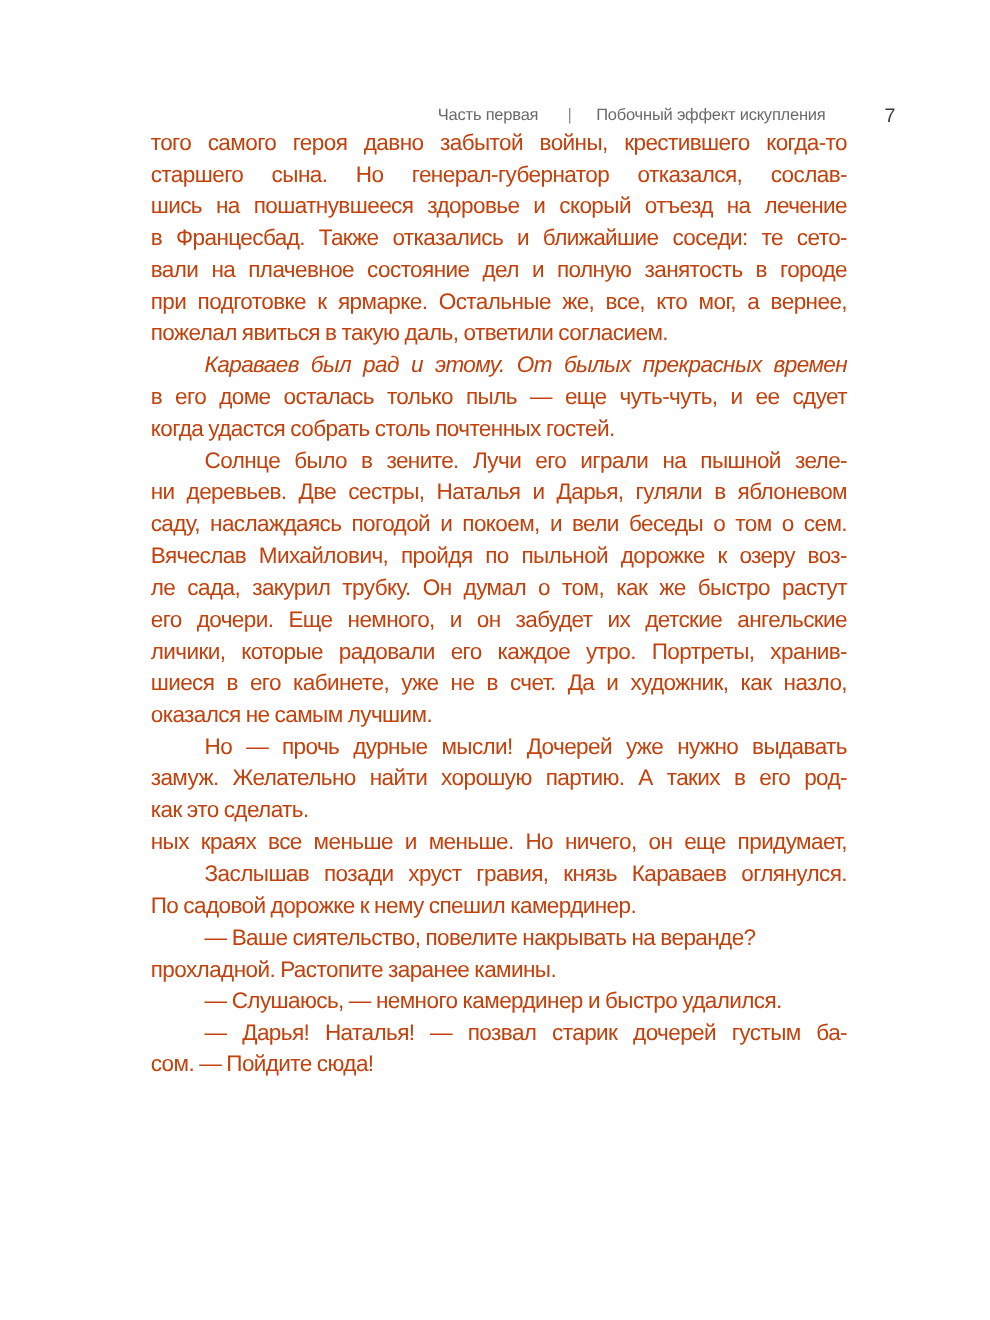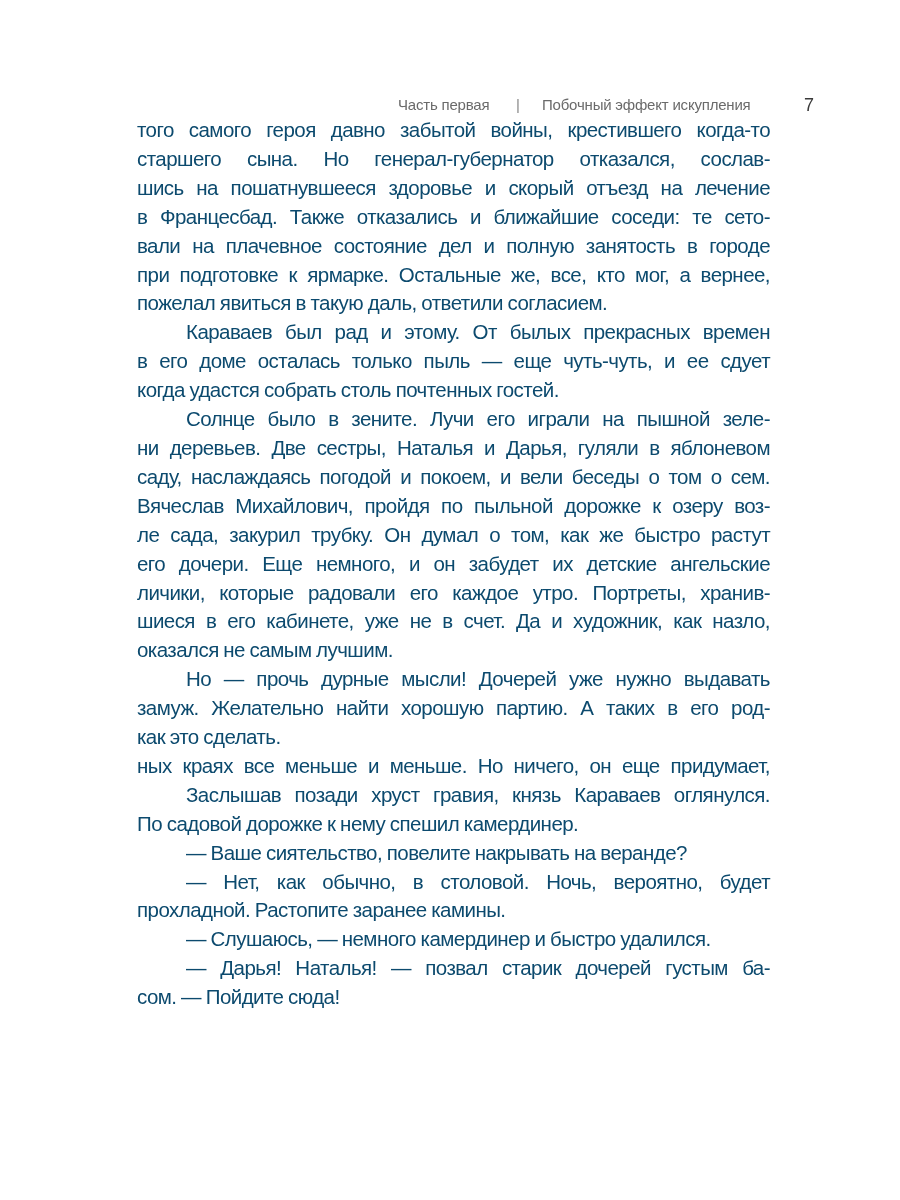--- a/index.html
+++ b/index.html
@@ -50,21 +50,21 @@
     }
     .text-body {
       position: absolute;
       top: 116px;
       left: 137px;
       width: 633px;
       font-size: 20.5px;
       line-height: 28.9px;
       letter-spacing: -0.55px;
       word-spacing: -0.5px;
-      color: #0c4a6e;
+      color: #c2410c;
     }
     .text-body p {
       margin: 0;
       text-align: justify;
       text-align-last: left;
       hyphens: manual;
     }
     .text-body p.indent {
       text-indent: 49px;
     }
@@ -92,21 +92,21 @@
     <p class="" style="text-indent: 0px;">
       <span class="line">того самого героя давно забытой войны, крестившего когда-то</span>
       <span class="line">старшего сына. Но генерал-губернатор отказался, сослав-</span>
       <span class="line">шись на пошатнувшееся здоровье и скорый отъезд на лечение</span>
       <span class="line">в Францесбад. Также отказались и ближайшие соседи: те сето-</span>
       <span class="line">вали на плачевное состояние дел и полную занятость в городе</span>
       <span class="line">при подготовке к ярмарке. Остальные же, все, кто мог, а вернее,</span>
       <span class="line last">пожелал явиться в такую даль, ответили согласием.</span>
     </p>
     <p class="indent" style="text-indent: 0px;">
-      <span class="line" style="padding-left: 49px;">Караваев был рад и этому. От былых прекрасных времен</span>
+      <span class="line" style="padding-left: 49px; font-style: italic;">Караваев был рад и этому. От былых прекрасных времен</span>
       <span class="line">в его доме осталась только пыль — еще чуть-чуть, и ее сдует</span>
       <span class="line last">когда удастся собрать столь почтенных гостей.</span>
     </p>
     <p class="indent" style="text-indent: 0px;">
       <span class="line" style="padding-left: 49px;">Солнце было в зените. Лучи его играли на пышной зеле-</span>
       <span class="line">ни деревьев. Две сестры, Наталья и Дарья, гуляли в яблоневом</span>
       <span class="line">саду, наслаждаясь погодой и покоем, и вели беседы о том о сем.</span>
       <span class="line">Вячеслав Михайлович, пройдя по пыльной дорожке к озеру воз-</span>
       <span class="line">ле сада, закурил трубку. Он думал о том, как же быстро растут</span>
       <span class="line">его дочери. Еще немного, и он забудет их детские ангельские</span>
@@ -121,21 +121,20 @@
       <span class="line">ных краях все меньше и меньше. Но ничего, он еще придумает,</span>
     </p>
     <p class="indent" style="text-indent: 0px;">
       <span class="line" style="padding-left: 49px;">Заслышав позади хруст гравия, князь Караваев оглянулся.</span>
       <span class="line last">По садовой дорожке к нему спешил камердинер.</span>
     </p>
     <p class="indent" style="text-indent: 0px;">
       <span class="line last" style="padding-left: 49px;">— Ваше сиятельство, повелите накрывать на веранде?</span>
     </p>
     <p class="indent" style="text-indent: 0px;">
-      <span class="line" style="padding-left: 49px;">— Нет, как обычно, в столовой. Ночь, вероятно, будет</span>
       <span class="line last">прохладной. Растопите заранее камины.</span>
     </p>
     <p class="indent" style="text-indent: 0px;">
       <span class="line last" style="padding-left: 49px;">— Слушаюсь, — немного камердинер и быстро удалился.</span>
     </p>
     <p class="indent" style="text-indent: 0px;">
       <span class="line" style="padding-left: 49px;">— Дарья! Наталья! — позвал старик дочерей густым ба-</span>
       <span class="line last">сом. — Пойдите сюда!</span>
     </p>
   </div>

